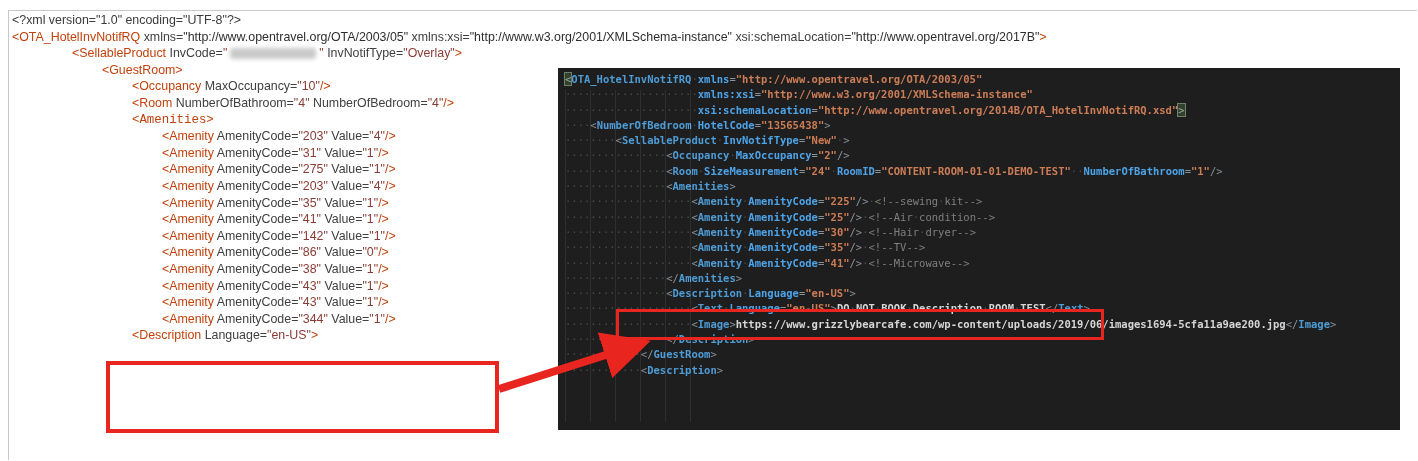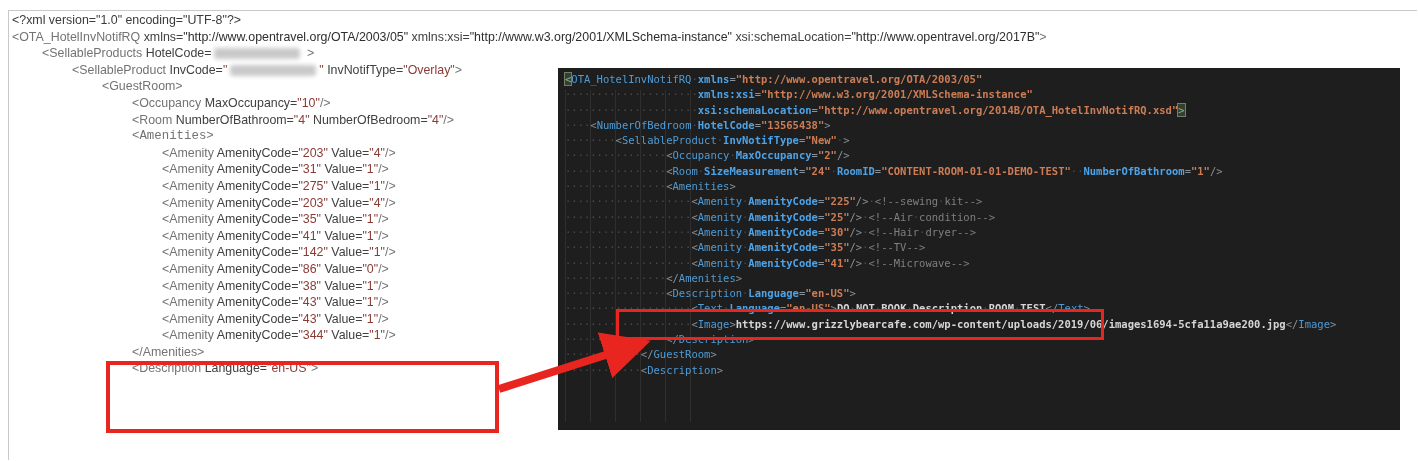--- a/index.html
+++ b/index.html
@@ -12,39 +12,39 @@
     position:absolute;left:8px;top:10px;right:1px;bottom:1px;
     border-top:1px solid #c9c9c9;border-left:1px solid #c9c9c9;
     pointer-events:none;
   }
   
   .lp{
     position:absolute;left:12px;top:12px;width:540px;
   }
   .lp .cl{white-space:pre;font-size:12.4px;line-height:16.6px;height:16.6px;}
   .lp .pro{color:#3a3a3a;}
-  .lp .tag{color:#737373;}
+  .lp .tag{color:#c2410c;}
   .lp .attr{color:#404040;}
   .lp .val{color:#8a3b35;}
   .lp .vald{color:#2e2e2e;}
   .redact{
     display:inline-block;width:86px;height:11px;vertical-align:middle;
     background:#c9c9c9;filter:blur(2px);border-radius:3px;margin:0 3px;
   }
   
   .rp{
     position:absolute;left:558px;top:68px;width:842px;height:362px;
     background:#1e1e1e;overflow:hidden;
     font-family:"DejaVu Sans Mono", monospace;
     padding:4px 0 0 7px;box-sizing:border-box;
   }
   .rp .cl{white-space:pre;font-size:10.5px;line-height:15.3px;height:15.3px;}
   .rp .ws{color:#4b4b4b;}
   .rp .pun{color:#8a9199;}
-  .rp .tag{color:#4e9cd6;}
+  .rp .tag{color:#4e9cd6;font-weight:bold;}
   .rp .attr{color:#4da3e8;font-weight:bold;}
   .rp .val{color:#cd7d55;font-weight:bold;}
   .rp .txt{color:#d6d6d6;font-weight:bold;}
   .rp .com{color:#7f7f7f;}
   .rp .brk{color:#9ab08f;background:#31402f;outline:1px solid #6f7f6a;}
   .guide{
     position:absolute;top:22px;bottom:8px;width:1px;
     background:rgba(255,255,255,0.08);pointer-events:none;
   }
   
@@ -62,39 +62,37 @@
   }
 </style>
 </head>
 <body>
 
 <div class="page-frame"></div>
 
 <div id="left-code" class="lp">
     <div class="cl" style="padding-left: 0px;"><span class="pro">&lt;?xml version="1.0" encoding="UTF-8"?&gt;</span></div>
     <div class="cl" style="padding-left: 0px;"><span class="tag">&lt;OTA_HotelInvNotifRQ</span><span class="attr"> xmlns=</span><span class="vald">"http://www.opentravel.org/OTA/2003/05"</span><span class="attr"> xmlns:xsi=</span><span class="vald">"http://www.w3.org/2001/XMLSchema-instance"</span><span class="attr"> xsi:schemaLocation=</span><span class="vald">"http://www.opentravel.org/2017B"</span><span class="tag">&gt;</span></div>
-    <div class="cl" style="padding-left: 30px;"><span class="tag">&lt;SellableProducts</span><span class="attr"> HotelCode=</span><span class="redact"></span><span class="tag"> &gt;</span></div>
     <div class="cl" style="padding-left: 60px;"><span class="tag">&lt;SellableProduct</span><span class="attr"> InvCode=</span><span class="val">"</span><span class="redact"></span><span class="val">"</span><span class="attr"> InvNotifType=</span><span class="val">"Overlay"</span><span class="tag">&gt;</span></div>
     <div class="cl" style="padding-left: 90px;"><span class="tag">&lt;GuestRoom&gt;</span></div>
     <div class="cl" style="padding-left: 120px;"><span class="tag">&lt;Occupancy</span><span class="attr"> MaxOccupancy=</span><span class="val">"10"</span><span class="tag">/&gt;</span></div>
     <div class="cl" style="padding-left: 120px;"><span class="tag">&lt;Room</span><span class="attr"> NumberOfBathroom=</span><span class="val">"4"</span><span class="attr"> NumberOfBedroom=</span><span class="val">"4"</span><span class="tag">/&gt;</span></div>
     <div class="cl" style="padding-left: 120px; font-family: Liberation Mono, monospace;"><span class="tag">&lt;Amenities&gt;</span></div>
     <div class="cl" style="padding-left: 150px;"><span class="tag">&lt;Amenity</span><span class="attr"> AmenityCode=</span><span class="val">"203"</span><span class="attr"> Value=</span><span class="val">"4"</span><span class="tag">/&gt;</span></div>
     <div class="cl" style="padding-left: 150px;"><span class="tag">&lt;Amenity</span><span class="attr"> AmenityCode=</span><span class="val">"31"</span><span class="attr"> Value=</span><span class="val">"1"</span><span class="tag">/&gt;</span></div>
     <div class="cl" style="padding-left: 150px;"><span class="tag">&lt;Amenity</span><span class="attr"> AmenityCode=</span><span class="val">"275"</span><span class="attr"> Value=</span><span class="val">"1"</span><span class="tag">/&gt;</span></div>
     <div class="cl" style="padding-left: 150px;"><span class="tag">&lt;Amenity</span><span class="attr"> AmenityCode=</span><span class="val">"203"</span><span class="attr"> Value=</span><span class="val">"4"</span><span class="tag">/&gt;</span></div>
     <div class="cl" style="padding-left: 150px;"><span class="tag">&lt;Amenity</span><span class="attr"> AmenityCode=</span><span class="val">"35"</span><span class="attr"> Value=</span><span class="val">"1"</span><span class="tag">/&gt;</span></div>
     <div class="cl" style="padding-left: 150px;"><span class="tag">&lt;Amenity</span><span class="attr"> AmenityCode=</span><span class="val">"41"</span><span class="attr"> Value=</span><span class="val">"1"</span><span class="tag">/&gt;</span></div>
     <div class="cl" style="padding-left: 150px;"><span class="tag">&lt;Amenity</span><span class="attr"> AmenityCode=</span><span class="val">"142"</span><span class="attr"> Value=</span><span class="val">"1"</span><span class="tag">/&gt;</span></div>
     <div class="cl" style="padding-left: 150px;"><span class="tag">&lt;Amenity</span><span class="attr"> AmenityCode=</span><span class="val">"86"</span><span class="attr"> Value=</span><span class="val">"0"</span><span class="tag">/&gt;</span></div>
     <div class="cl" style="padding-left: 150px;"><span class="tag">&lt;Amenity</span><span class="attr"> AmenityCode=</span><span class="val">"38"</span><span class="attr"> Value=</span><span class="val">"1"</span><span class="tag">/&gt;</span></div>
     <div class="cl" style="padding-left: 150px;"><span class="tag">&lt;Amenity</span><span class="attr"> AmenityCode=</span><span class="val">"43"</span><span class="attr"> Value=</span><span class="val">"1"</span><span class="tag">/&gt;</span></div>
     <div class="cl" style="padding-left: 150px;"><span class="tag">&lt;Amenity</span><span class="attr"> AmenityCode=</span><span class="val">"43"</span><span class="attr"> Value=</span><span class="val">"1"</span><span class="tag">/&gt;</span></div>
     <div class="cl" style="padding-left: 150px;"><span class="tag">&lt;Amenity</span><span class="attr"> AmenityCode=</span><span class="val">"344"</span><span class="attr"> Value=</span><span class="val">"1"</span><span class="tag">/&gt;</span></div>
-    <div class="cl" style="padding-left: 120px;"><span class="tag">&lt;/Amenities&gt;</span></div>
     <div class="cl" style="padding-left: 120px;"><span class="tag">&lt;Description</span><span class="attr"> Language=</span><span class="val">"en-US"</span><span class="tag">&gt;</span></div>
   </div>
 
 <div id="right-code" class="rp">
   <div class="guide" style="left:7px;"></div>
   <div class="guide" style="left:32px;"></div>
   <div class="guide" style="left:57px;"></div>
   <div class="guide" style="left:82px;"></div>
   <div class="guide" style="left:107px;"></div>
   <div class="guide" style="left:132px;"></div>

